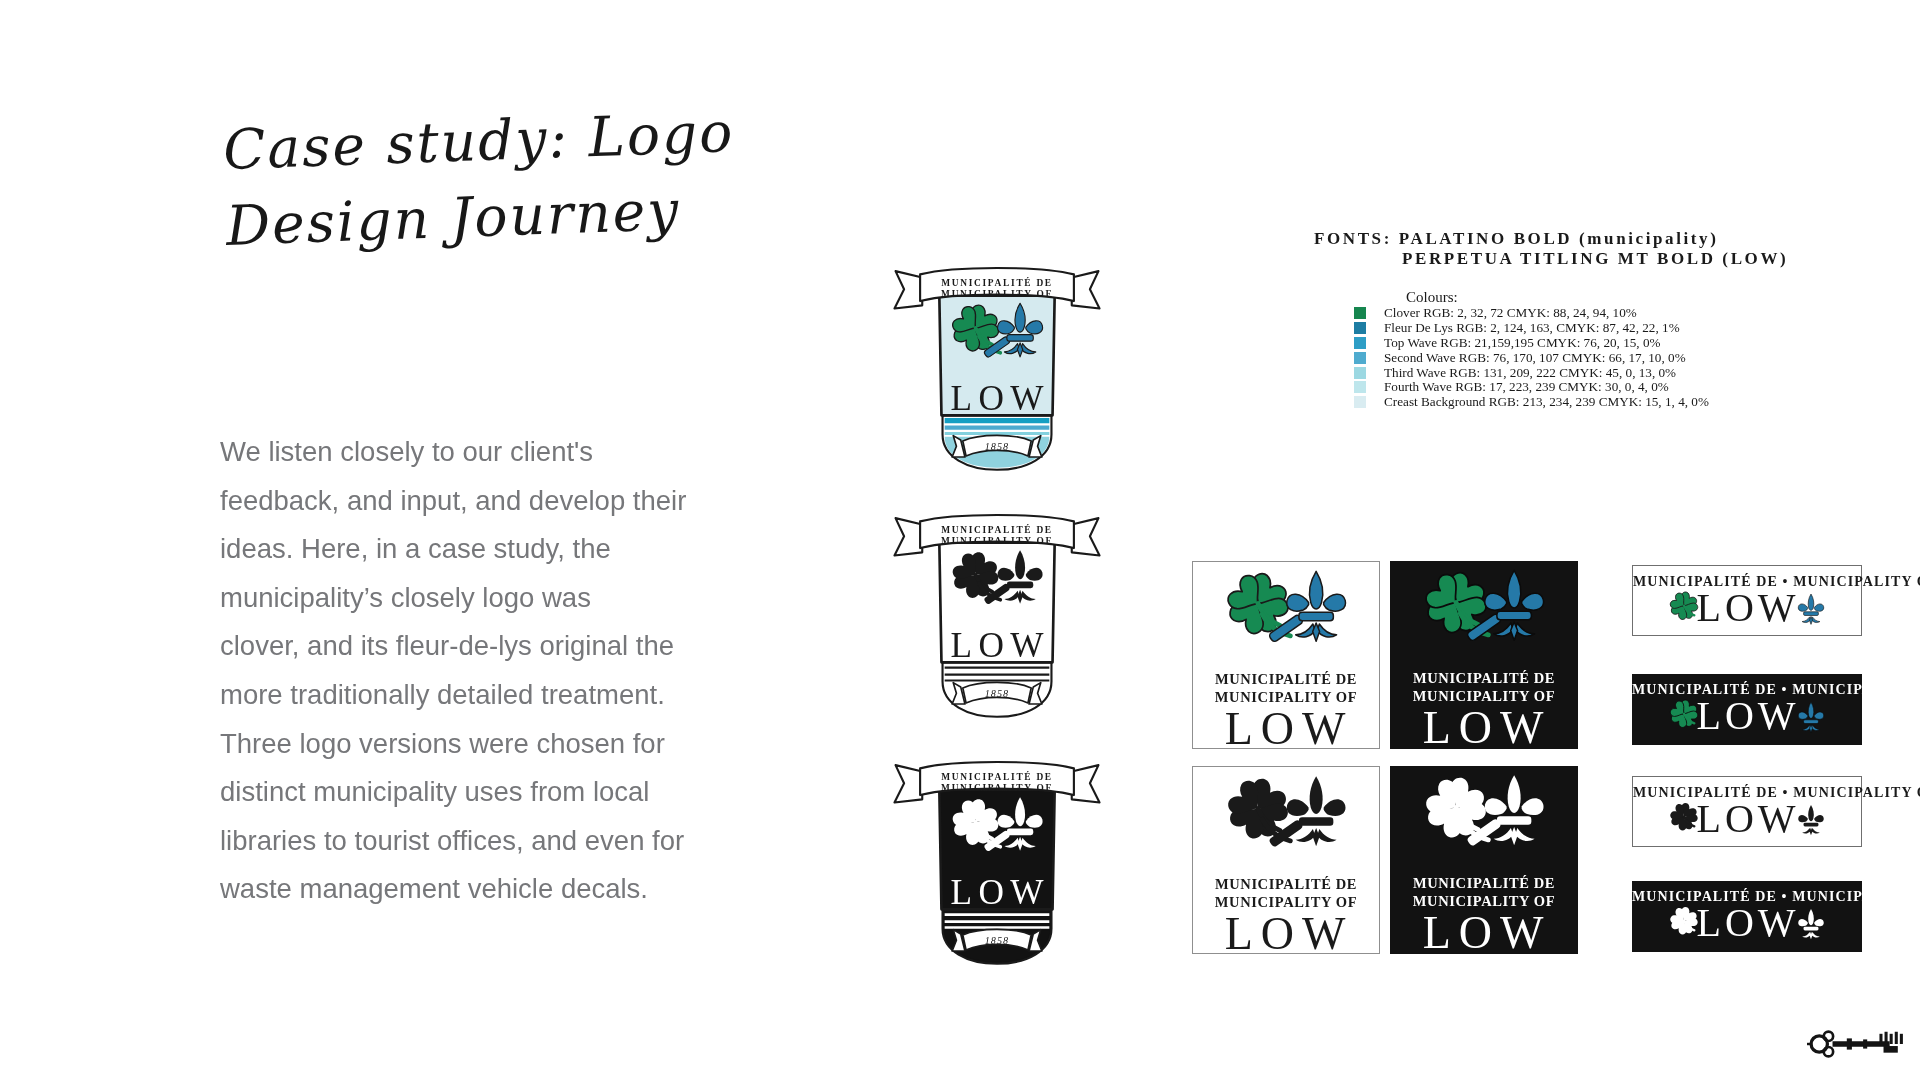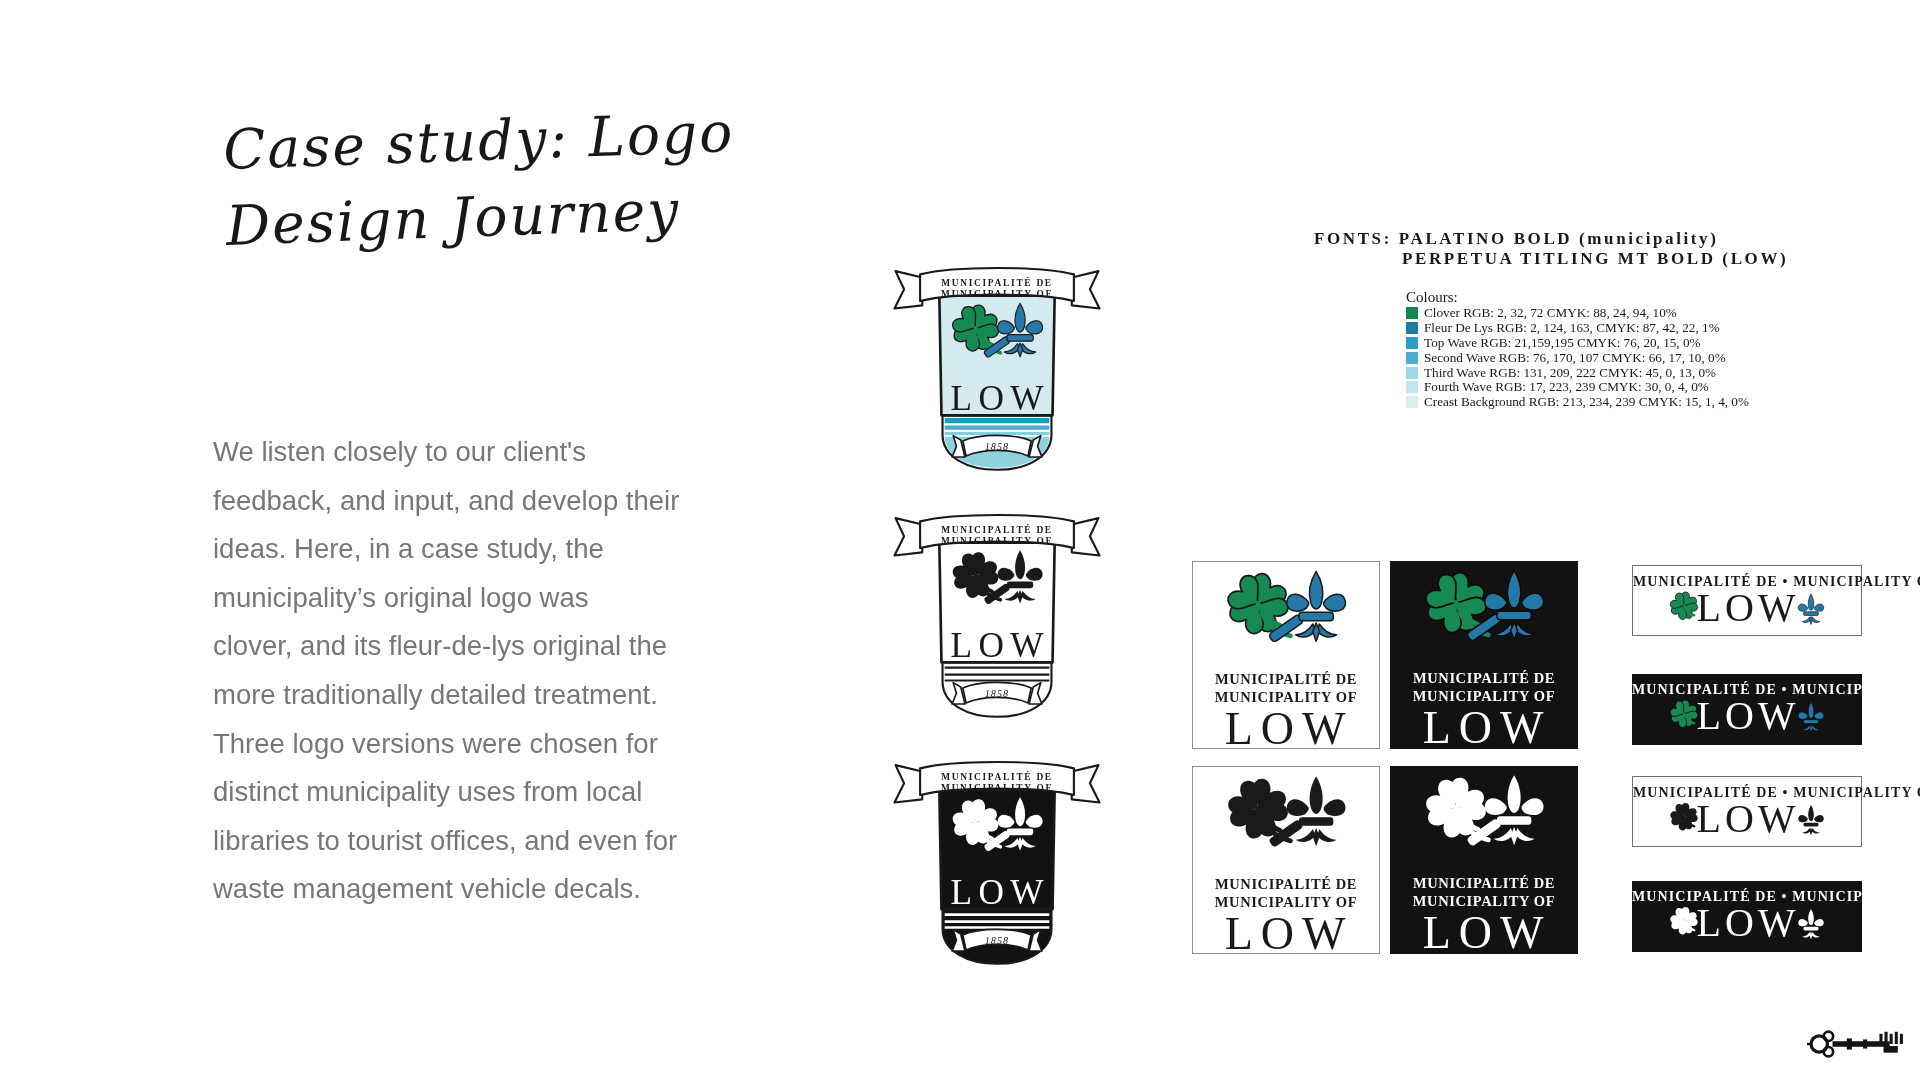--- a/index.html
+++ b/index.html
@@ -5,29 +5,29 @@
   html,body{margin:0;padding:0;background:#ffffff;}
   #stage{position:relative;width:1920px;height:1080px;background:#ffffff;overflow:hidden;
          font-family:"Liberation Sans",sans-serif;}
 
   
   .title{position:absolute;left:222px;top:112px;font-family:"DejaVu Serif",cursive;
          font-style:italic;font-weight:500;font-size:55px;line-height:76px;color:#181818;
          letter-spacing:2px;transform:rotate(-2deg);transform-origin:left top;}
 
   
-  .intro{position:absolute;left:213px;top:428px;width:560px;font-size:27.5px;
+  .intro{position:absolute;left:220px;top:428px;width:560px;font-size:27.5px;
          line-height:48.6px;color:#76777a;font-weight:400;}
 
   
   .specs{position:absolute;left:1314px;top:229px;color:#1a1a1a;font-family:Liberation Serif, serif;}
   .specs-line{font-weight:700;font-size:17px;letter-spacing:2.6px;white-space:nowrap;}
   .specs-line2{margin-left:88px;}
   .specs-colours-label{font-size:15px;margin-left:92px;margin-top:20px;}
-  .swrow{display:flex;align-items:center;gap:6px;margin-left:92px;height:14.8px;
+  .swrow{display:flex;align-items:center;gap:18px;margin-left:40px;height:14.8px;
          font-size:13.2px;white-space:nowrap;}
   .sw{width:12px;height:12px;flex:0 0 12px;}
 
   
   .v-color-light{--cloverFill:#168a52;--fleurFill:#2579a8;--emStroke:#1a1a1a;color:#1a1a1a;background:#fff;}
   .v-color-dark {--cloverFill:#168a52;--fleurFill:#2579a8;--emStroke:#0b0b0b;color:#fff;background:#121212;}
   .v-mono-light {--cloverFill:#1a1a1a;--fleurFill:#1a1a1a;--emStroke:transparent;color:#1a1a1a;background:#fff;}
   .v-mono-dark  {--cloverFill:#ffffff;--fleurFill:#ffffff;--emStroke:transparent;color:#fff;background:#121212;}
 
   
@@ -134,21 +134,21 @@
 
   <div class="title">
     <div>Case study: Logo</div>
     <div>Design Journey</div>
   </div>
 
   <div class="intro">
     <div>We listen closely to our client's</div>
     <div>feedback, and input, and develop their</div>
     <div>ideas. Here, in a case study, the</div>
-    <div>municipality’s original logo was</div>
+    <div>municipality’s closely logo was</div>
     <div>clover, and its fleur-de-lys original the</div>
     <div>more traditionally detailed treatment.</div>
     <div>Three logo versions were chosen for</div>
     <div>distinct municipality uses from local</div>
     <div>libraries to tourist offices, and even for</div>
     <div>waste management vehicle decals.</div>
   </div>
 
   <div class="specs">
     <div class="specs-line">

